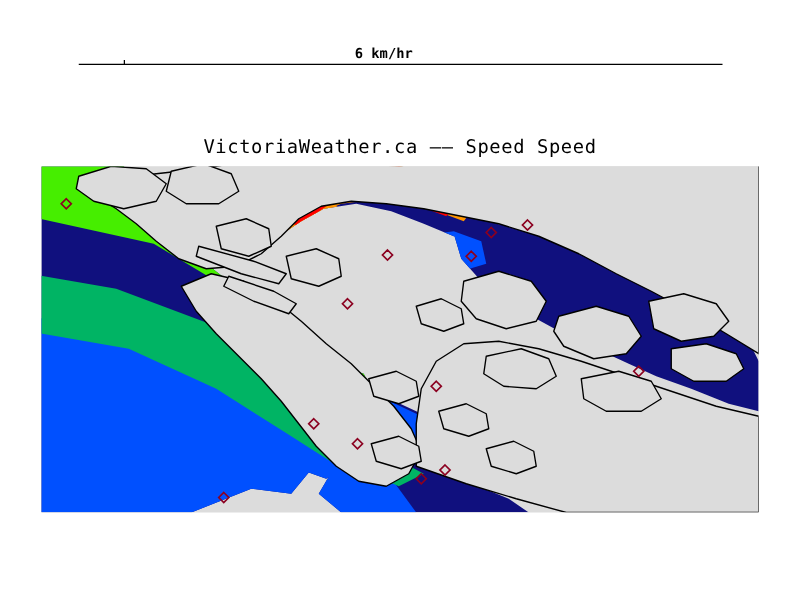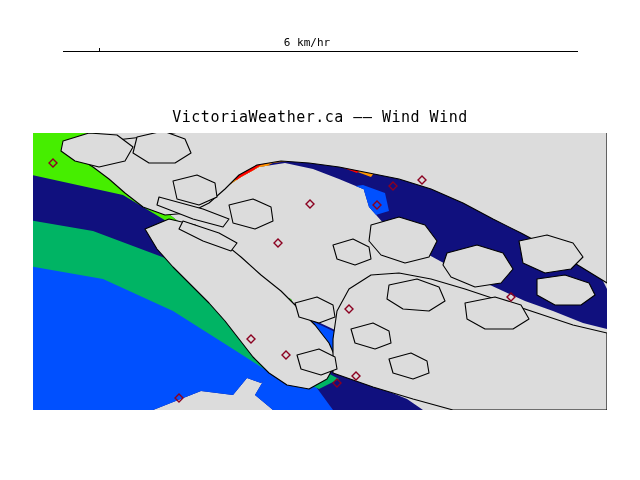--- a/index.html
+++ b/index.html
@@ -15,20 +15,21 @@
     font-family: "DejaVu Sans Mono", monospace;
     color: #000000;
   }
 
   
   #vector-scale {
     position: absolute;
     left: 0; top: 0;
     width: 640px;
     height: 95px;
+    font-weight: bold;
   }
   #vector-scale-line {
     position: absolute;
     left: 63px;
     top: 51px;
     width: 515px;
     height: 1px;
     background: #000000;
   }
   #vector-scale-tick {
@@ -93,21 +94,21 @@
 </style>
 </head>
 <body>
 
 <div id="vector-scale">
   <div id="vector-scale-line"></div>
   <div id="vector-scale-tick"></div>
   <div id="vector-scale-label">6 km/hr</div>
 </div>
 
-<div id="plot-title">VictoriaWeather.ca —— Wind Wind</div>
+<div id="plot-title">VictoriaWeather.ca —— Speed Speed</div>
 
 <div id="map-frame">
   <svg id="map-svg" viewBox="0 0 574 277" preserveAspectRatio="none">
 
     <defs>
       <clipPath id="waterClip">
 
         <path d="M0,0 L0,277 L120,277 L168,258 L200,262 L214,245 L228,250 L246,235
                  L244,214 L258,208 L272,214 L284,200 L268,186 L258,166 L240,160
                  L226,142 L208,130 L190,120 L170,104 L150,92 L132,78 L116,62

